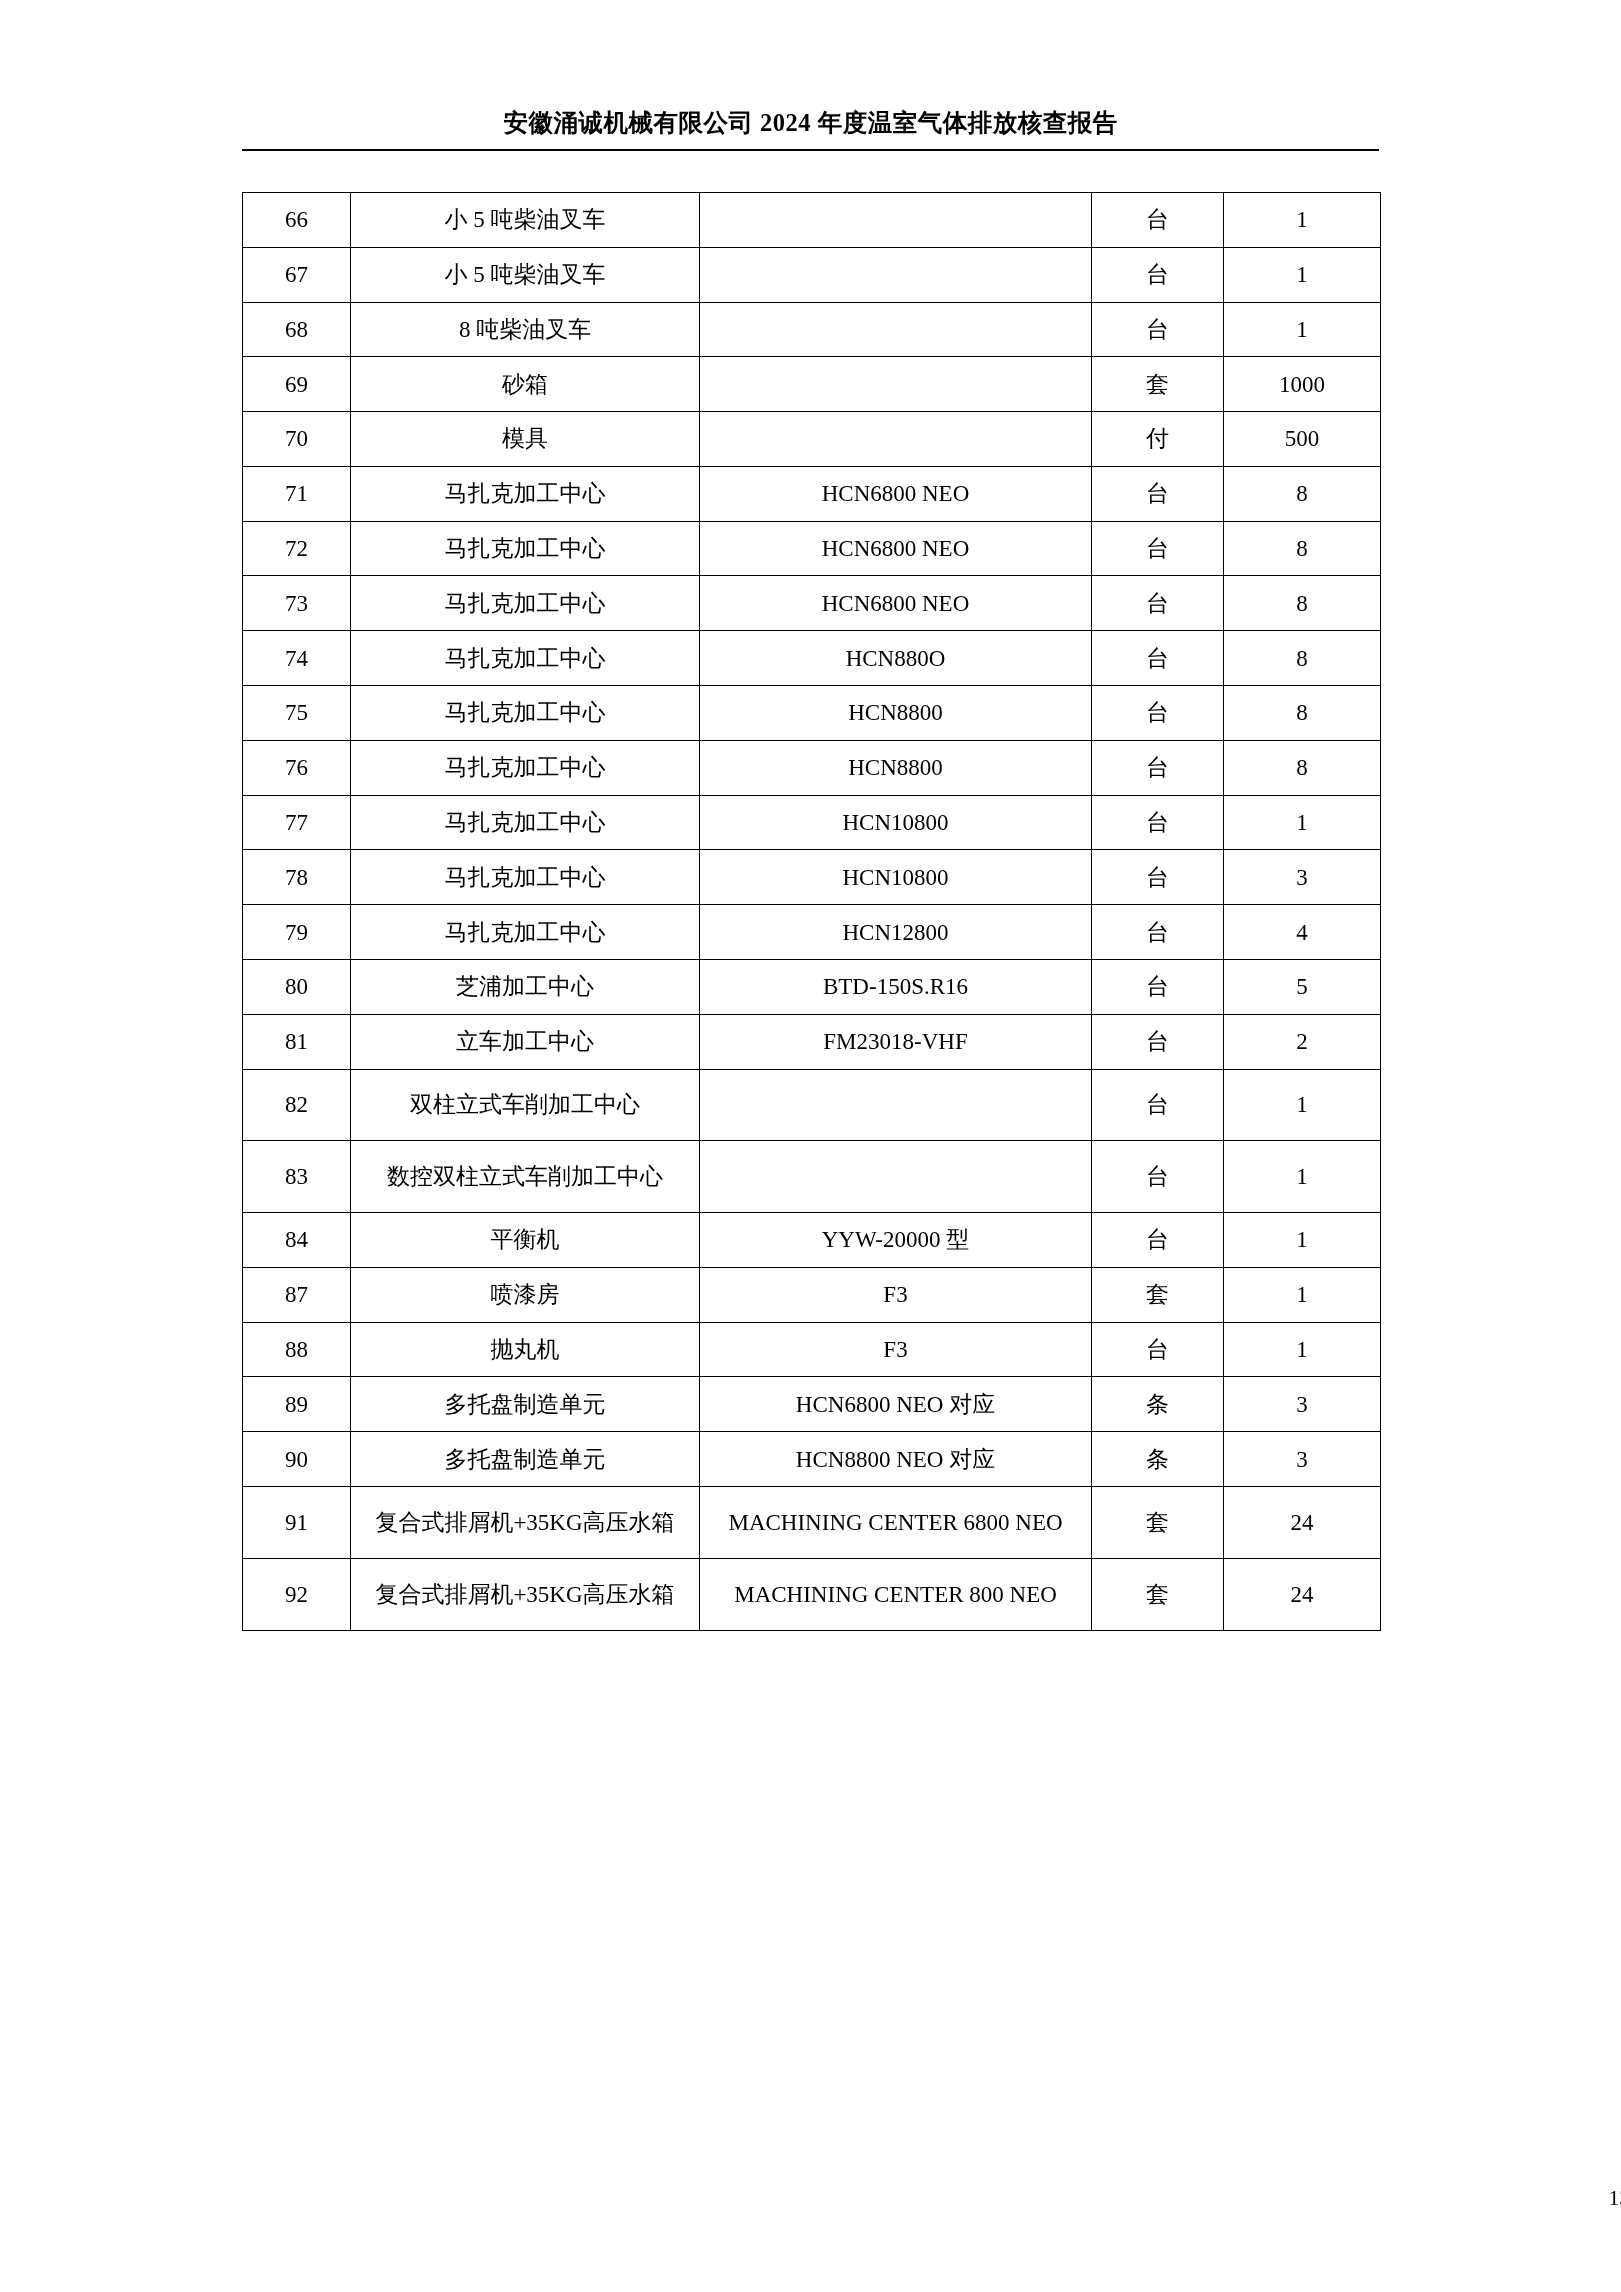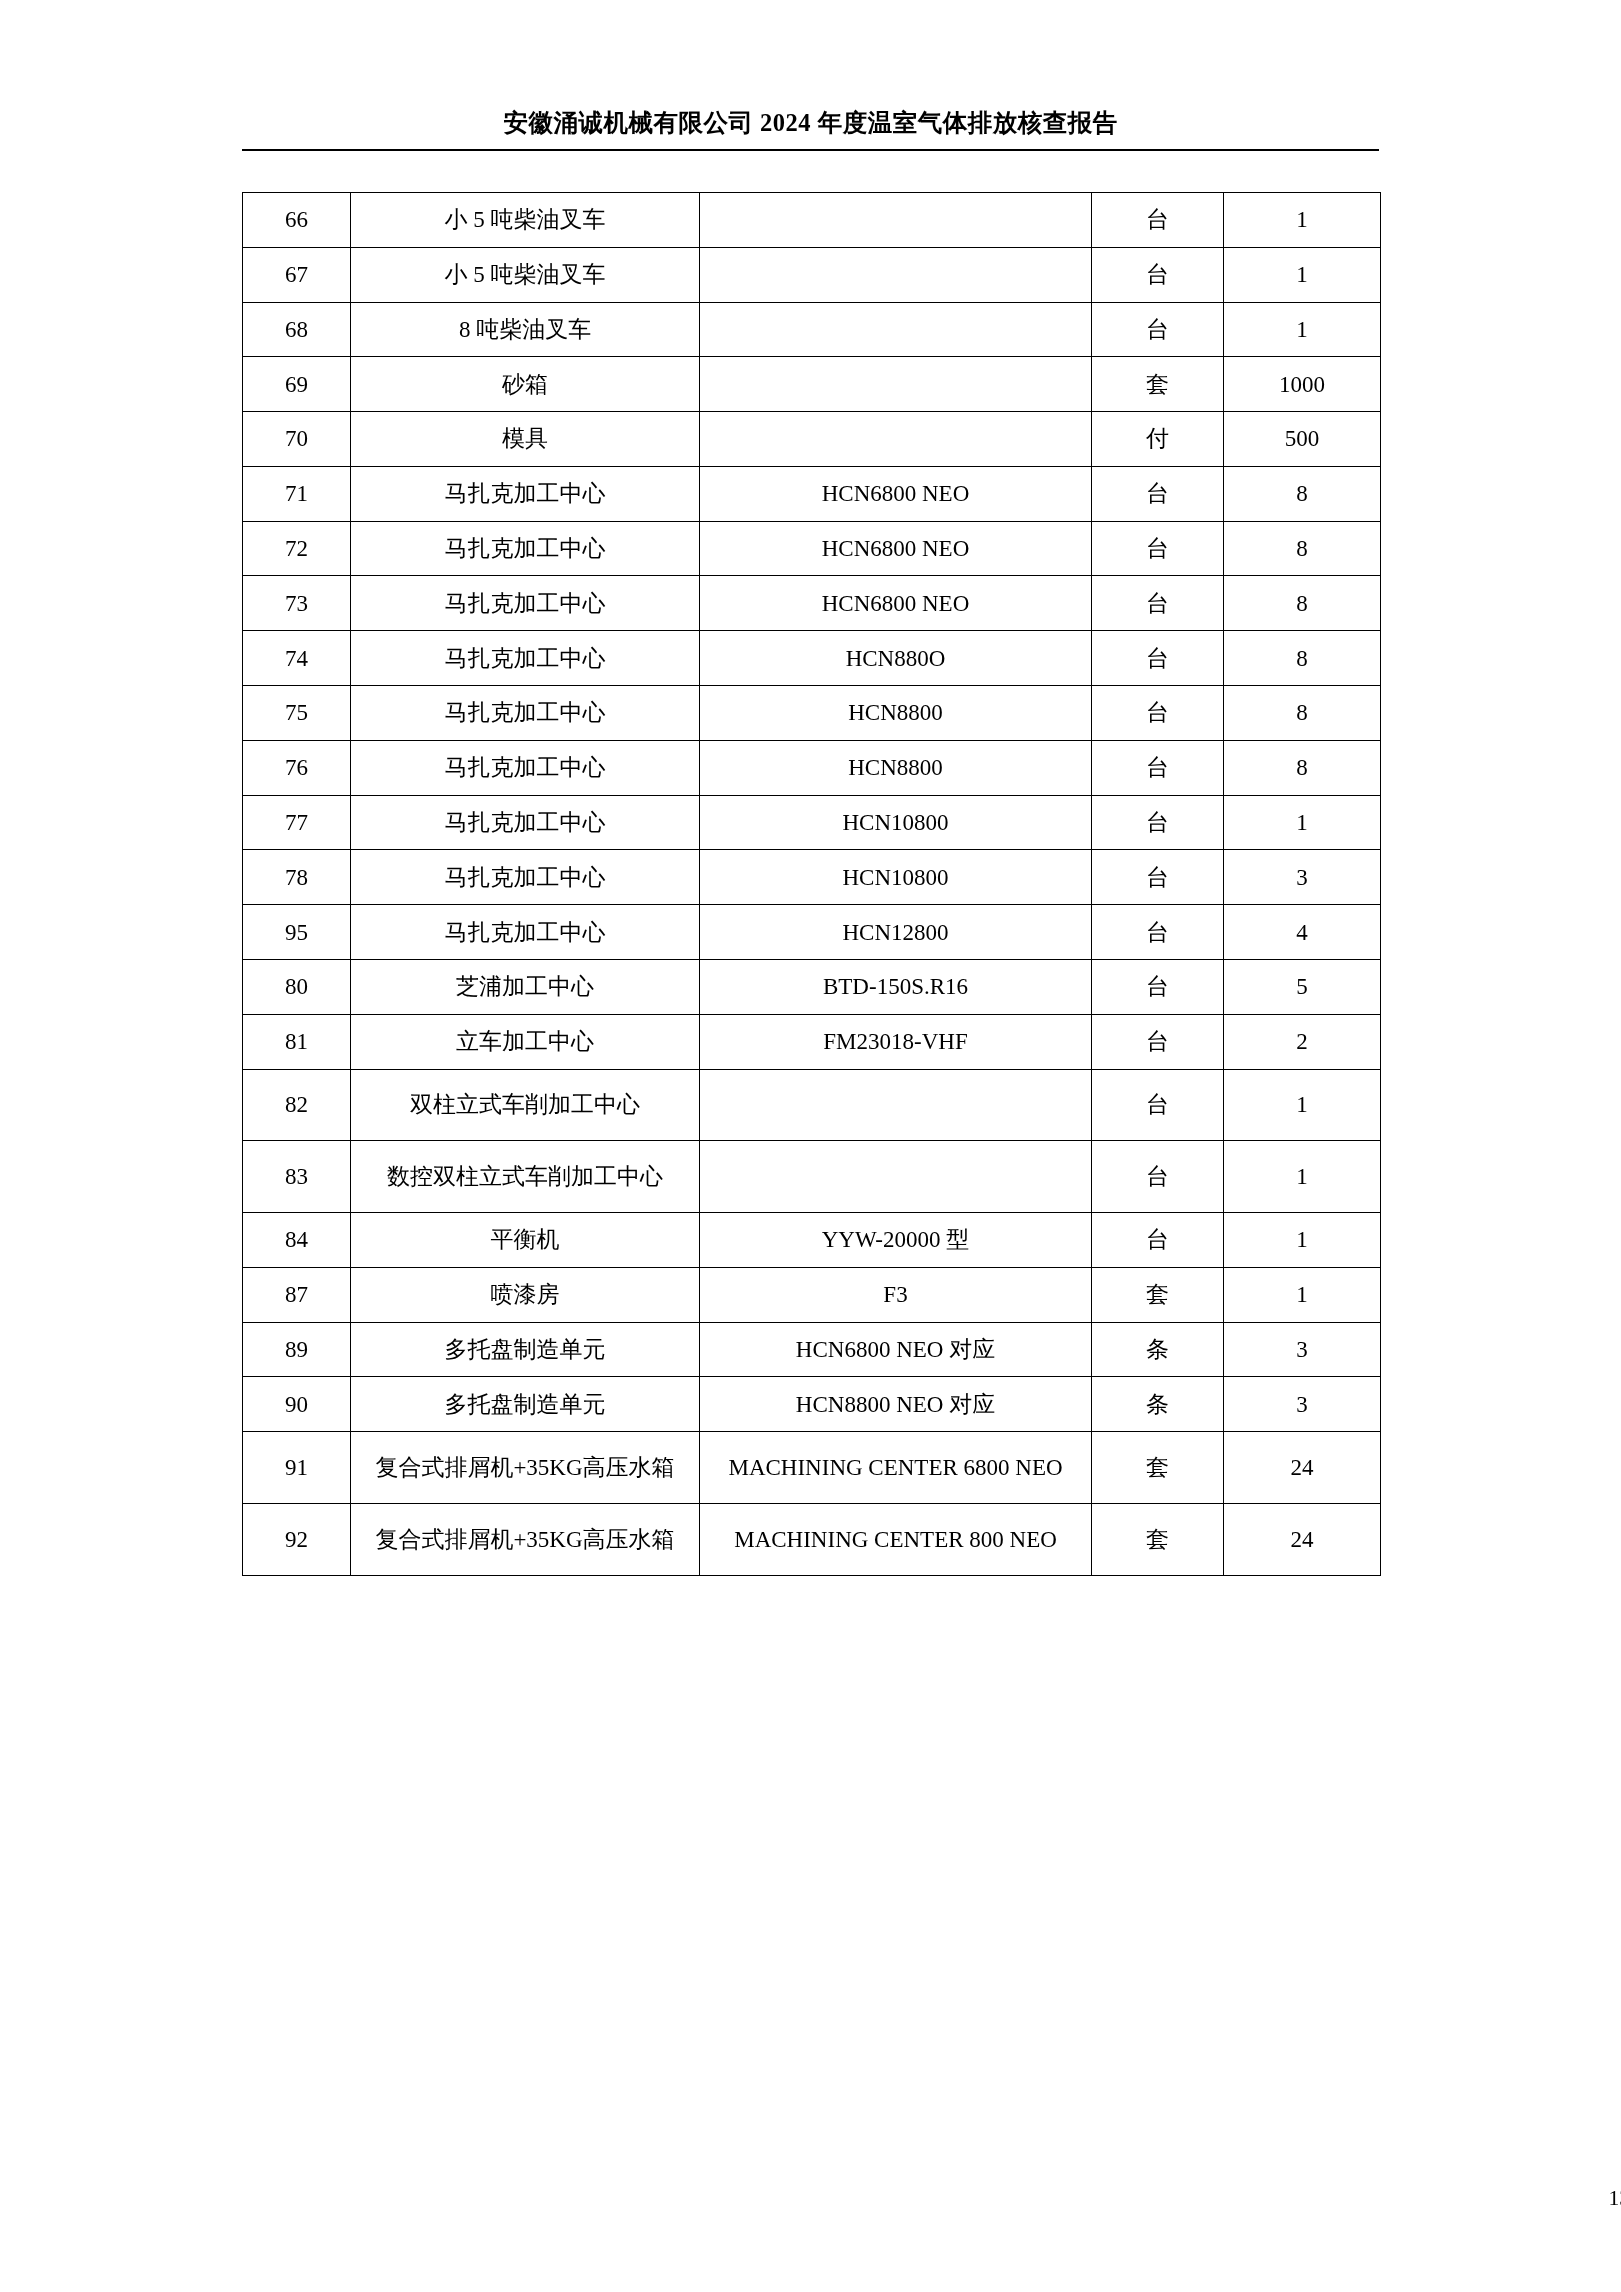--- a/index.html
+++ b/index.html
@@ -191,21 +191,21 @@
             <td class="cell-qty">1</td>
           </tr>
           <tr class="row-h-std">
             <td class="cell-no">78</td>
             <td class="cell-name">马扎克加工中心</td>
             <td class="cell-model">HCN10800</td>
             <td class="cell-unit">台</td>
             <td class="cell-qty">3</td>
           </tr>
           <tr class="row-h-std">
-            <td class="cell-no">95</td>
+            <td class="cell-no">79</td>
             <td class="cell-name">马扎克加工中心</td>
             <td class="cell-model">HCN12800</td>
             <td class="cell-unit">台</td>
             <td class="cell-qty">4</td>
           </tr>
           <tr class="row-h-std">
             <td class="cell-no">80</td>
             <td class="cell-name">芝浦加工中心</td>
             <td class="cell-model">BTD-150S.R16</td>
             <td class="cell-unit">台</td>
@@ -237,20 +237,27 @@
             <td class="cell-name">平衡机</td>
             <td class="cell-model">YYW-20000 型</td>
             <td class="cell-unit">台</td>
             <td class="cell-qty">1</td>
           </tr>
           <tr class="row-h-std">
             <td class="cell-no">87</td>
             <td class="cell-name">喷漆房</td>
             <td class="cell-model">F3</td>
             <td class="cell-unit">套</td>
+            <td class="cell-qty">1</td>
+          </tr>
+          <tr class="row-h-std">
+            <td class="cell-no">88</td>
+            <td class="cell-name">抛丸机</td>
+            <td class="cell-model">F3</td>
+            <td class="cell-unit">台</td>
             <td class="cell-qty">1</td>
           </tr>
           <tr class="row-h-std">
             <td class="cell-no">89</td>
             <td class="cell-name">多托盘制造单元</td>
             <td class="cell-model">HCN6800 NEO 对应</td>
             <td class="cell-unit">条</td>
             <td class="cell-qty">3</td>
           </tr>
           <tr class="row-h-std">

